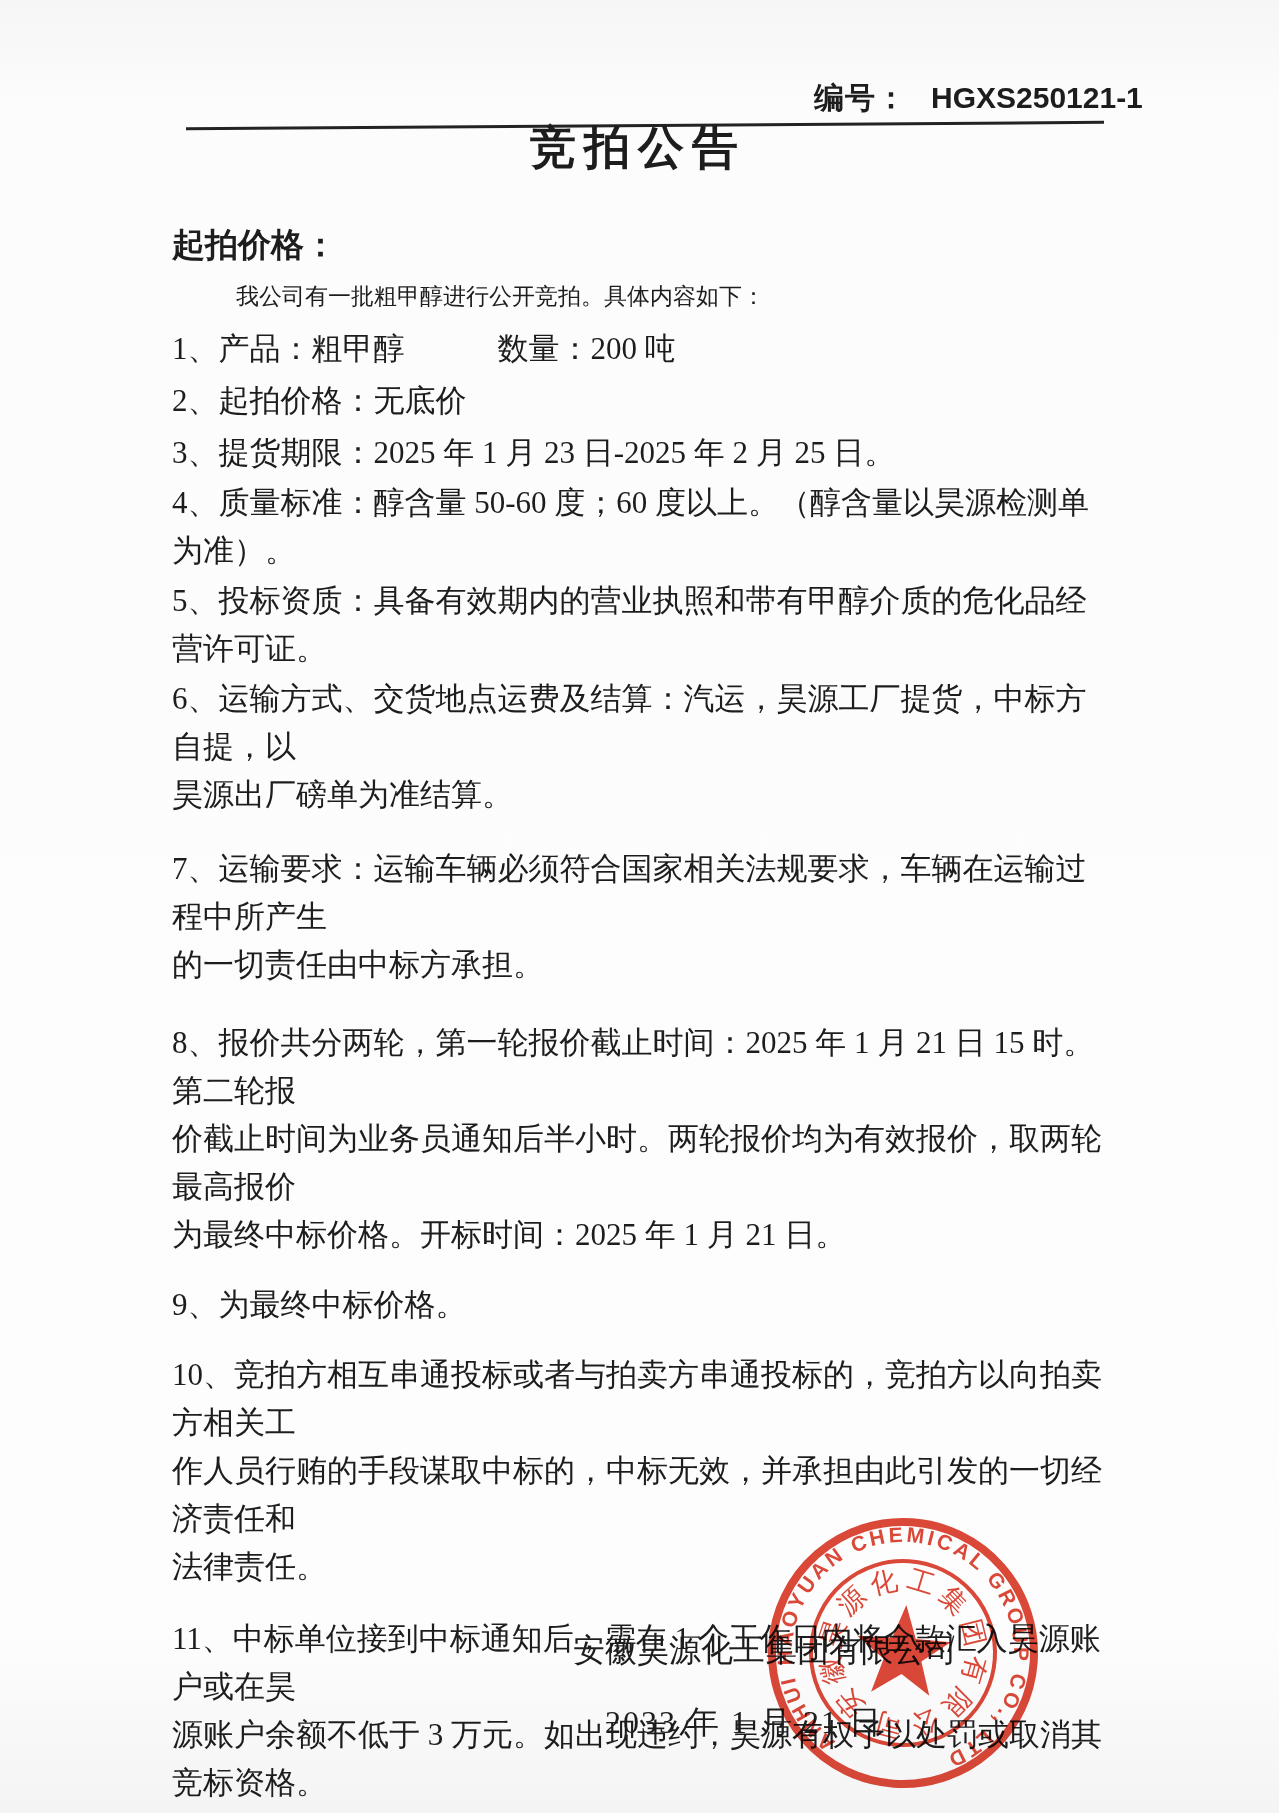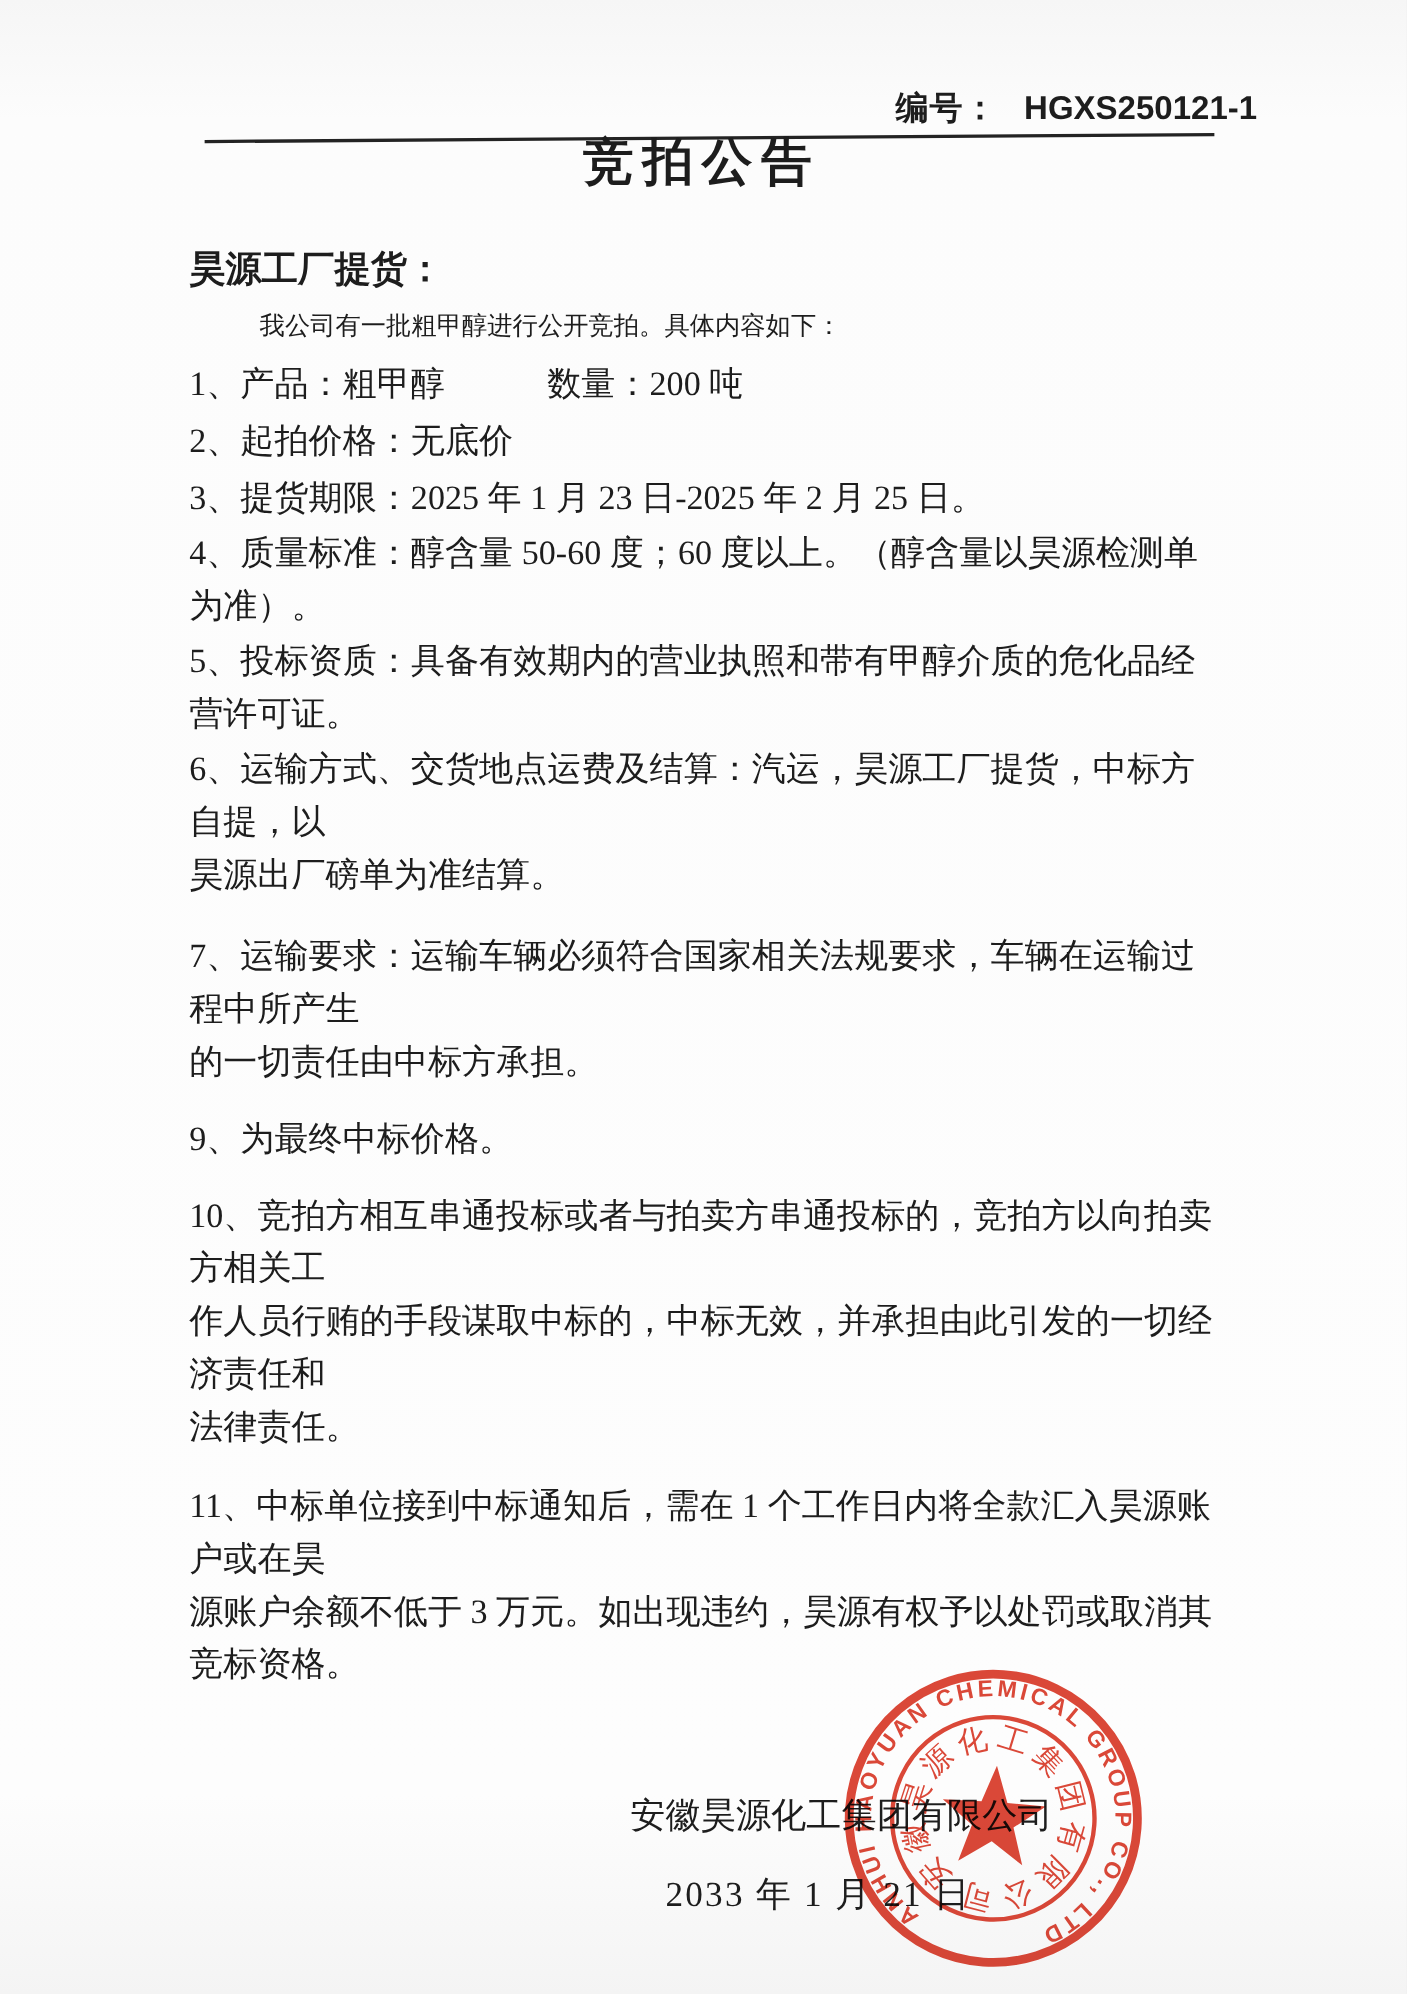--- a/index.html
+++ b/index.html
@@ -53,32 +53,35 @@
 
   <div class="doc-no">
     <span>编号：</span><span class="num">HGXS250121-1</span>
   </div>
 
   <div class="rule"></div>
 
   <div class="content">
     <div class="title">竞拍公告</div>
 
-    <div class="salutation">昊源工厂提货：</div>
+    <div class="salutation">起拍价格：</div>
     <div class="intro">我公司有一批粗甲醇进行公开竞拍。具体内容如下：</div>
 
     <p class="item"><span>1、</span><span class="txt">产品：粗甲醇　　　数量：200 吨</span></p>
     <p class="item"><span>2、</span><span class="txt">起拍价格：无底价</span></p>
     <p class="item"><span>3、</span><span class="txt">提货期限：2025 年 1 月 23 日-2025 年 2 月 25 日。</span></p>
     <p class="item m2"><span>4、</span><span class="txt">质量标准：醇含量 50-60 度；60 度以上。（醇含量以昊源检测单为准）。</span></p>
     <p class="item m2"><span>5、</span><span class="txt">投标资质：具备有效期内的营业执照和带有甲醇介质的危化品经营许可证。</span></p>
     <p class="item m2"><span>6、</span><span class="txt">运输方式、交货地点运费及结算：汽运，昊源工厂提货，中标方自提，以
 昊源出厂磅单为准结算。</span></p>
     <p class="item g1"><span>7、</span><span class="txt">运输要求：运输车辆必须符合国家相关法规要求，车辆在运输过程中所产生
 的一切责任由中标方承担。</span></p>
+    <p class="item g2"><span>8、</span><span class="txt">报价共分两轮，第一轮报价截止时间：2025 年 1 月 21 日 15 时。第二轮报
+价截止时间为业务员通知后半小时。两轮报价均为有效报价，取两轮最高报价
+为最终中标价格。开标时间：2025 年 1 月 21 日。</span></p>
     <p class="item g3"><span>9、</span><span class="txt">为最终中标价格。</span></p>
     <p class="item g3"><span>10、</span><span class="txt">竞拍方相互串通投标或者与拍卖方串通投标的，竞拍方以向拍卖方相关工
 作人员行贿的手段谋取中标的，中标无效，并承担由此引发的一切经济责任和
 法律责任。</span></p>
     <p class="item g4"><span>11、</span><span class="txt">中标单位接到中标通知后，需在 1 个工作日内将全款汇入昊源账户或在昊
 源账户余额不低于 3 万元。如出现违约，昊源有权予以处罚或取消其竞标资格。</span></p>
 
   </div>
 
   <div class="sig-company">安徽昊源化工集团有限公司</div>

